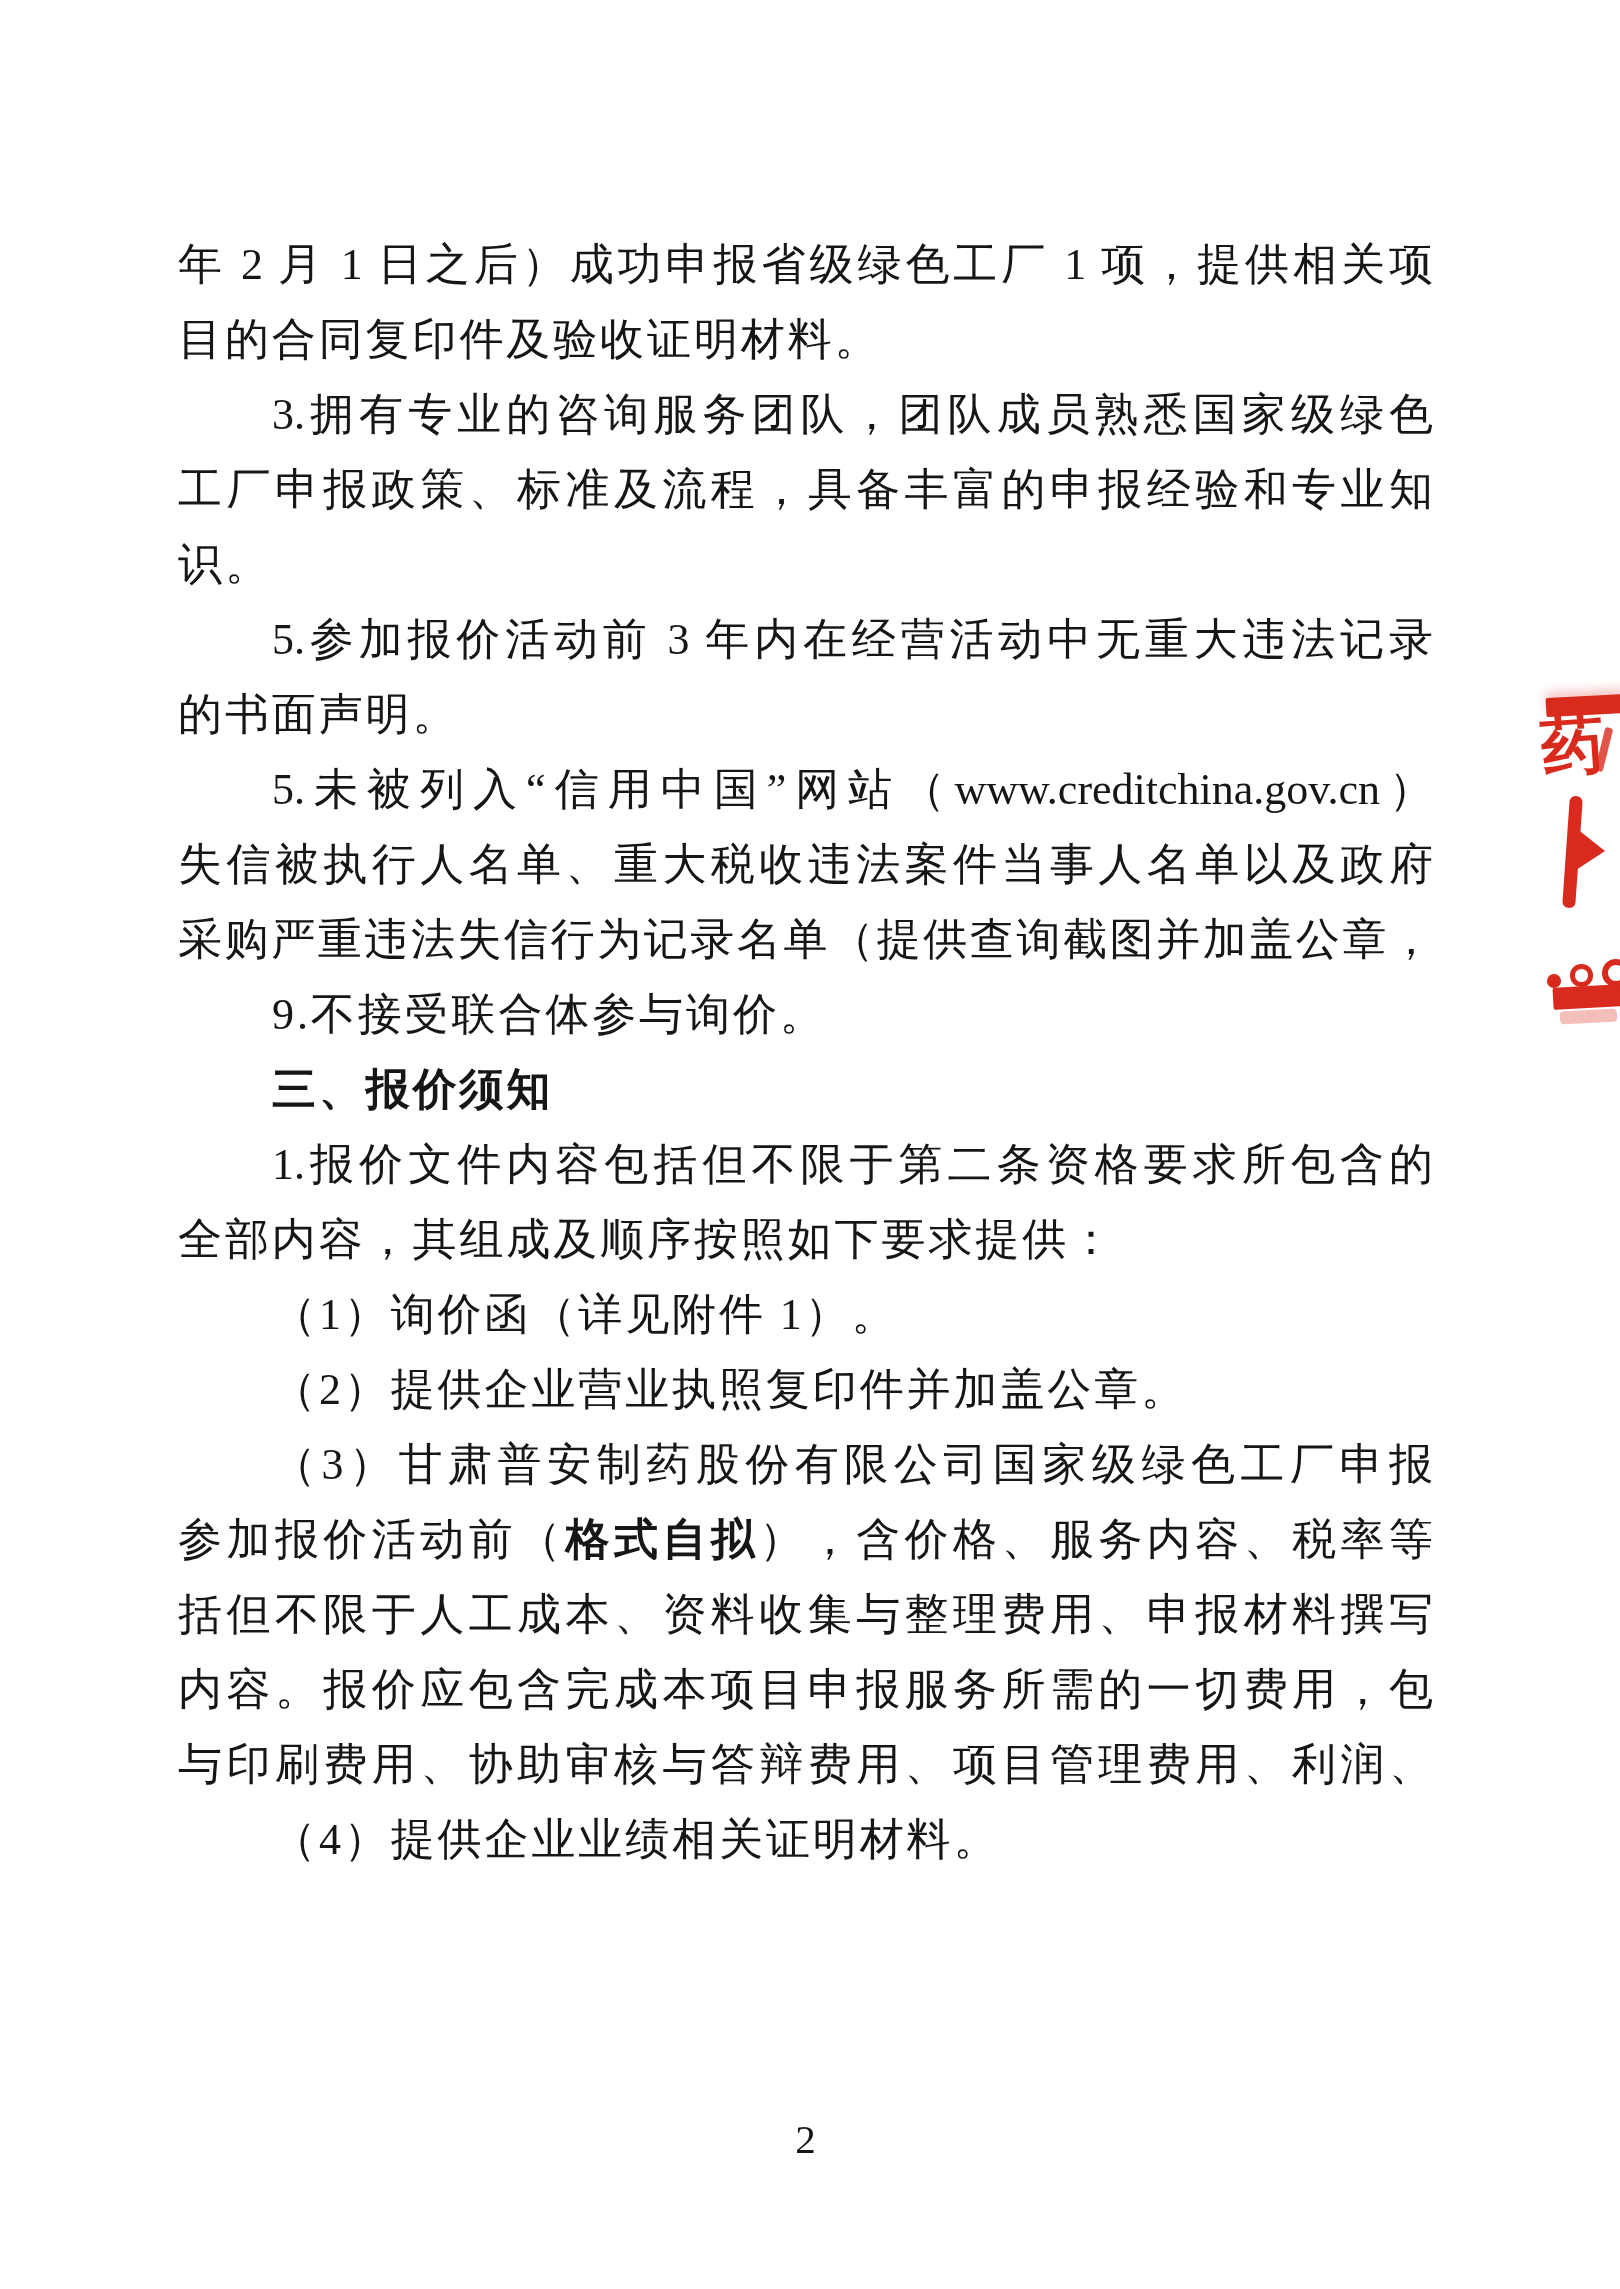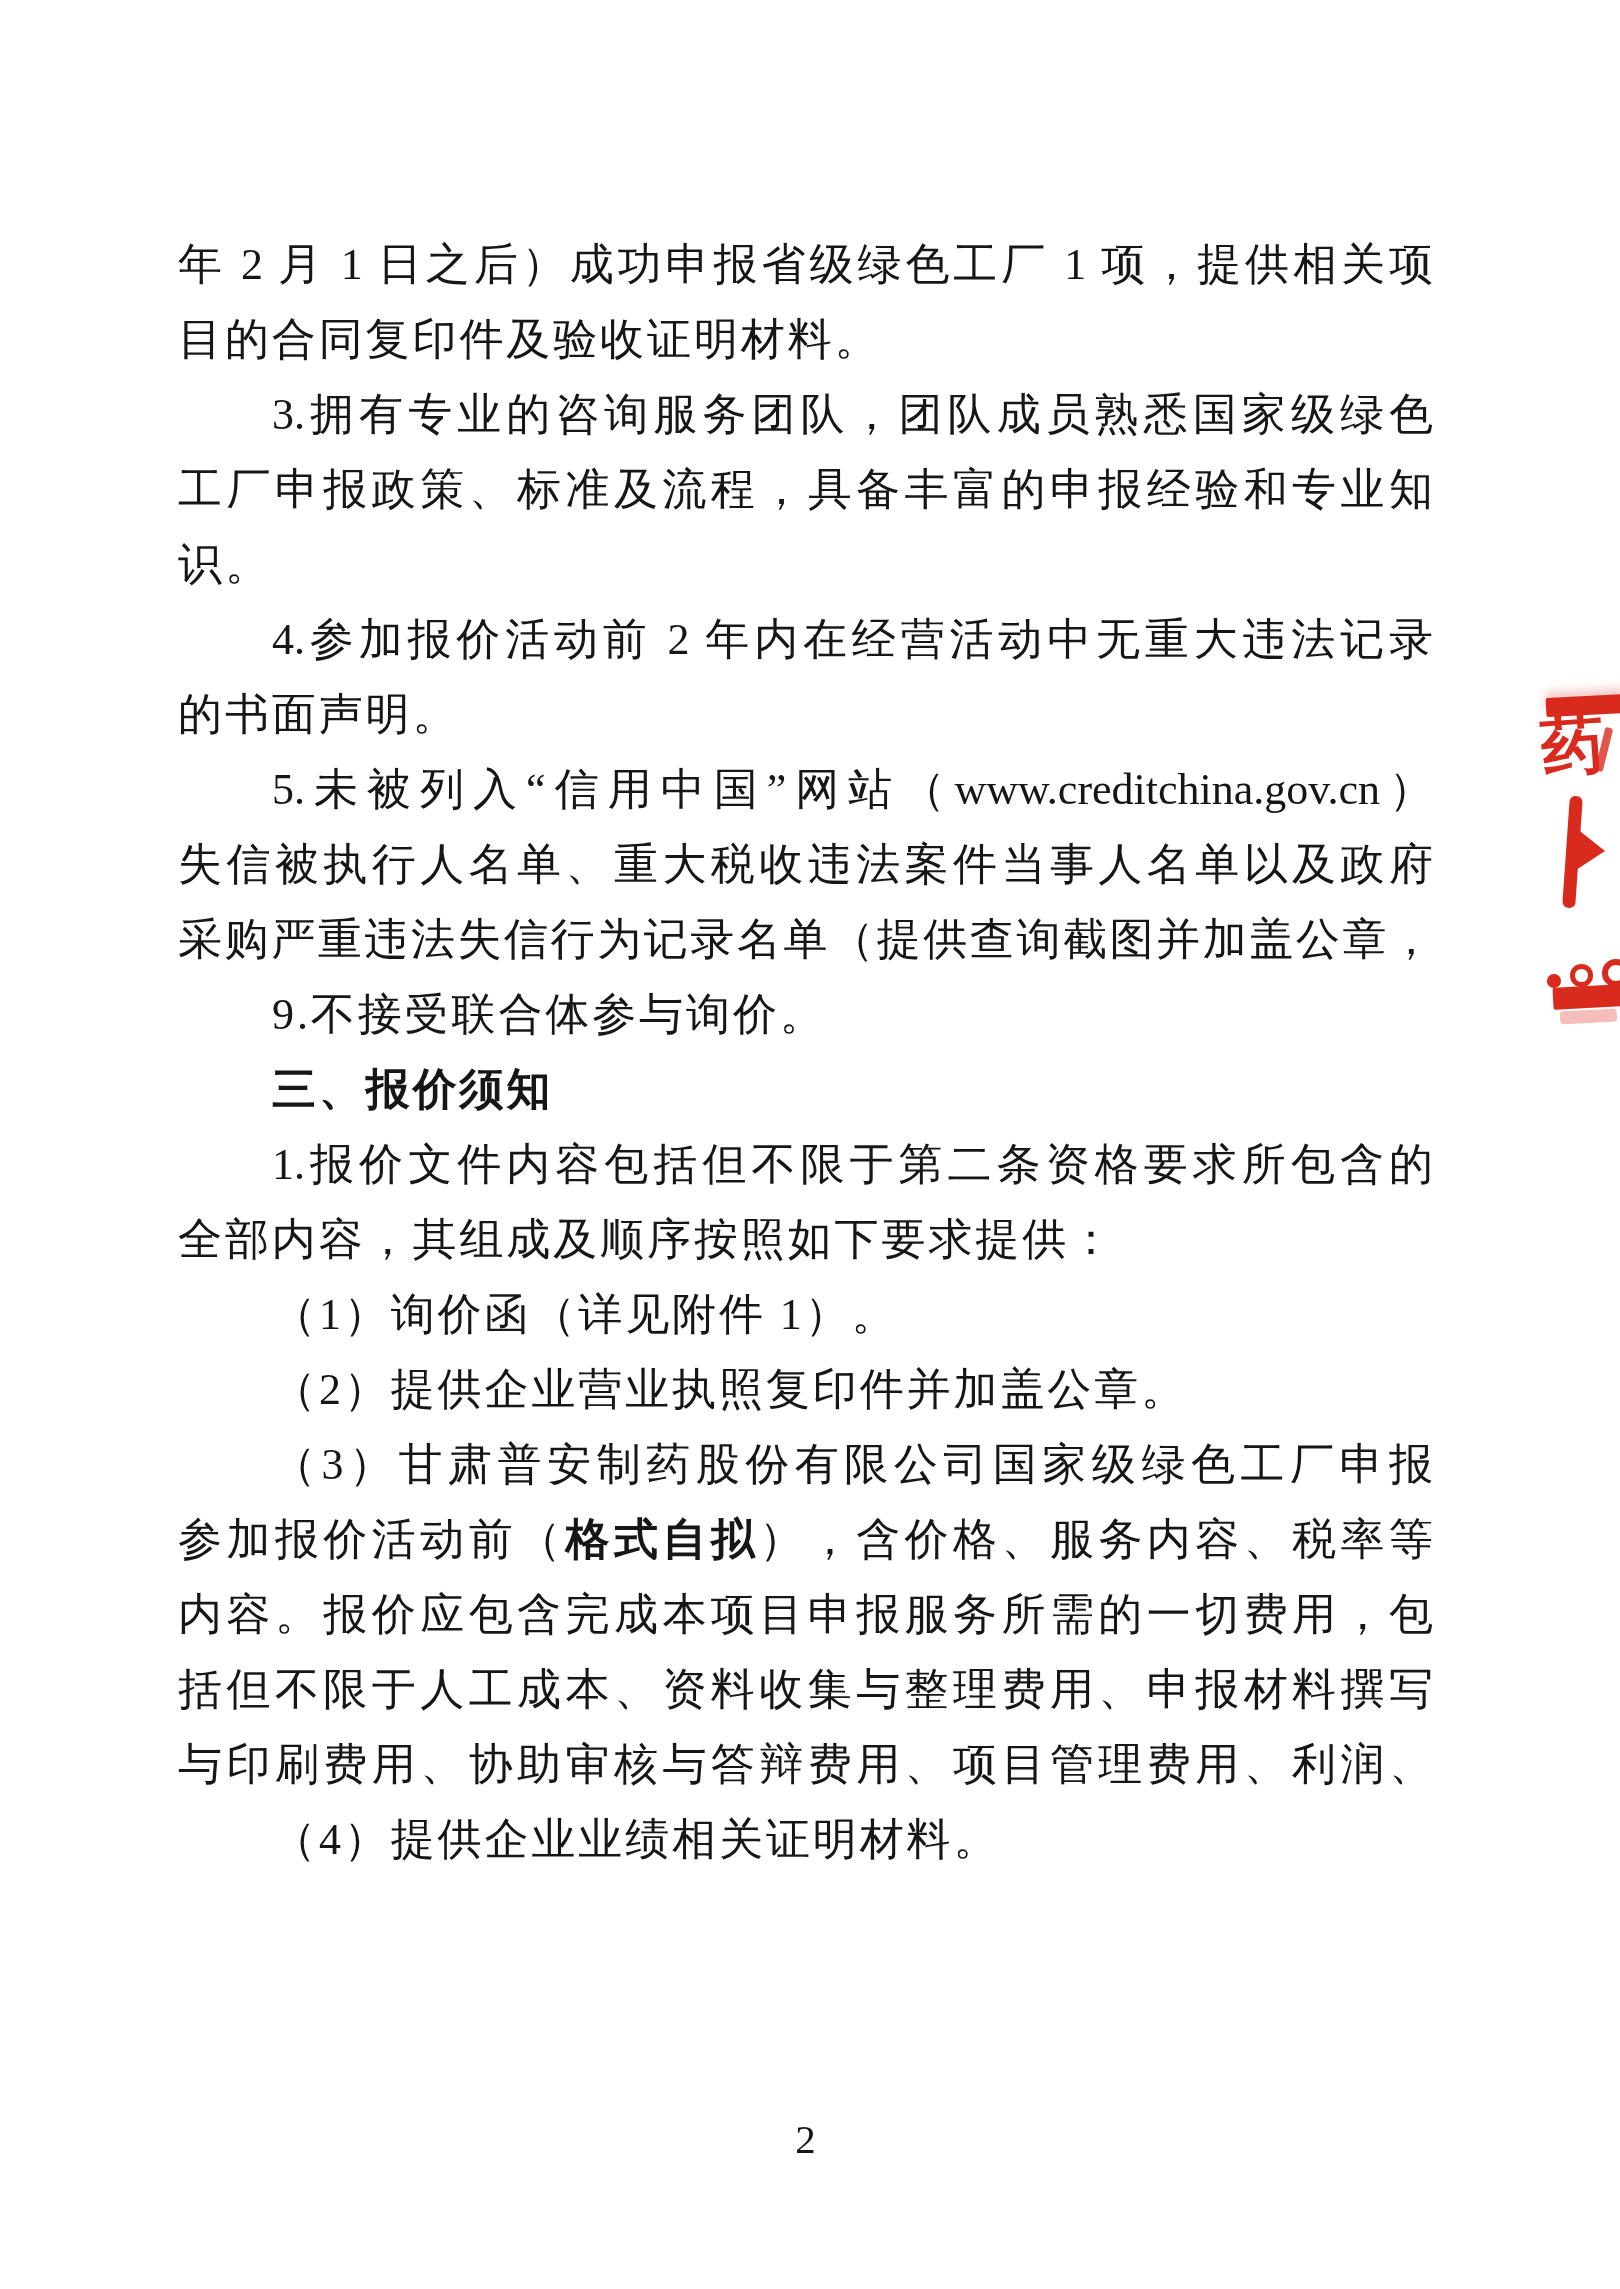--- a/index.html
+++ b/index.html
@@ -101,35 +101,35 @@
 <body>
 
 <div class="page">
 
   <div class="text-column">
       <div class="line justify"><span>年 2 月 1 日之后）成功申报省级绿色工厂 1 项，提供相关项</span></div>
       <div class="line"><span>目的合同复印件及验收证明材料。</span></div>
       <div class="line indent justify"><span>3.拥有专业的咨询服务团队，团队成员熟悉国家级绿色</span></div>
       <div class="line justify"><span>工厂申报政策、标准及流程，具备丰富的申报经验和专业知</span></div>
       <div class="line"><span>识。</span></div>
-      <div class="line indent justify"><span>4.参加报价活动前 2 年内在经营活动中无重大违法记录</span></div>
+      <div class="line indent justify"><span>5.参加报价活动前 3 年内在经营活动中无重大违法记录</span></div>
       <div class="line"><span>的书面声明。</span></div>
       <div class="line indent justify"><span>5.未被列入“信用中国”网站（www.creditchina.gov.cn）</span></div>
       <div class="line justify"><span>失信被执行人名单、重大税收违法案件当事人名单以及政府</span></div>
       <div class="line justify"><span>采购严重违法失信行为记录名单（提供查询截图并加盖公章，</span></div>
       <div class="line indent"><span>9.不接受联合体参与询价。</span></div>
       <div class="line indent"><span class="bold">三、报价须知</span></div>
       <div class="line indent justify"><span>1.报价文件内容包括但不限于第二条资格要求所包含的</span></div>
       <div class="line"><span>全部内容，其组成及顺序按照如下要求提供：</span></div>
       <div class="line indent"><span>（1）询价函（详见附件 1）。</span></div>
       <div class="line indent"><span>（2）提供企业营业执照复印件并加盖公章。</span></div>
       <div class="line indent justify"><span>（3）甘肃普安制药股份有限公司国家级绿色工厂申报</span></div>
       <div class="line justify"><span>参加报价活动前（</span><span class="bold">格式自拟</span><span>），含价格、服务内容、税率等</span></div>
+      <div class="line justify"><span>括但不限于人工成本、资料收集与整理费用、申报材料撰写</span></div>
       <div class="line justify"><span>内容。报价应包含完成本项目申报服务所需的一切费用，包</span></div>
-      <div class="line justify"><span>括但不限于人工成本、资料收集与整理费用、申报材料撰写</span></div>
       <div class="line justify"><span>与印刷费用、协助审核与答辩费用、项目管理费用、利润、</span></div>
       <div class="line indent"><span>（4）提供企业业绩相关证明材料。</span></div>
     </div>
 
   <div class="page-number">2</div>
 
   <div>
     <div class="seal seal-bar-top"></div>
     <div class="seal seal-char">药</div>
     <div class="seal seal-char-side"></div>

